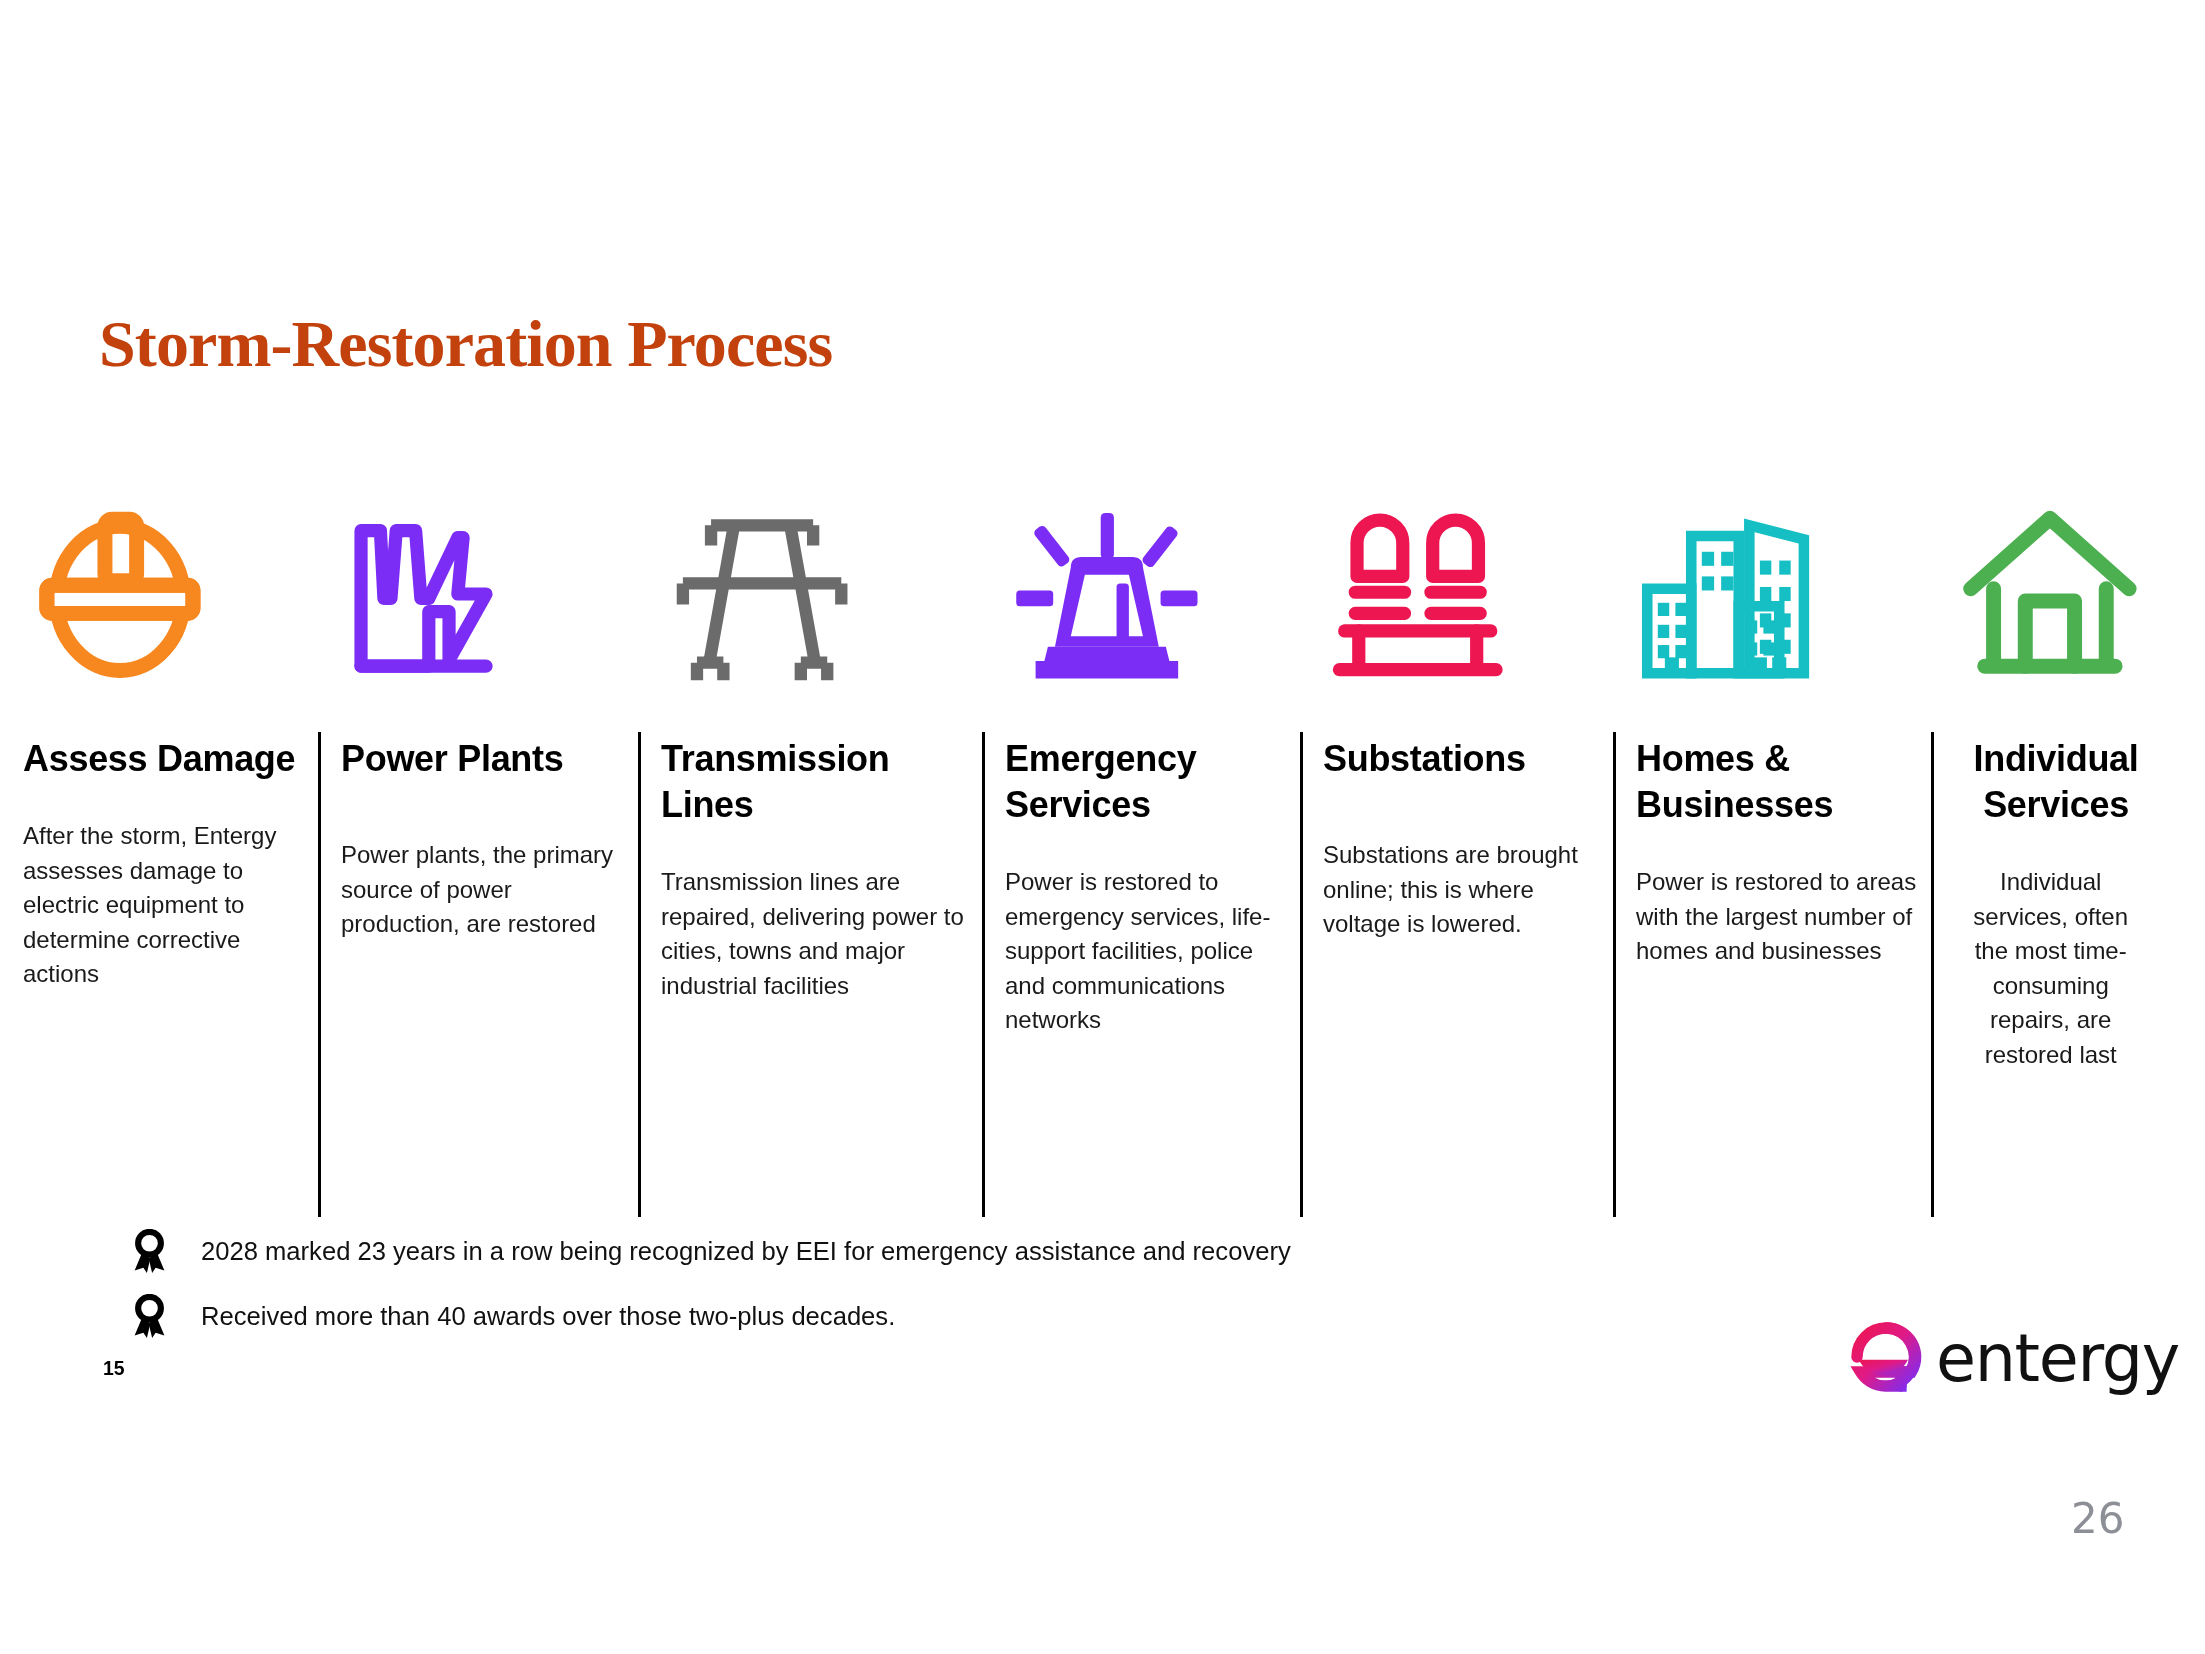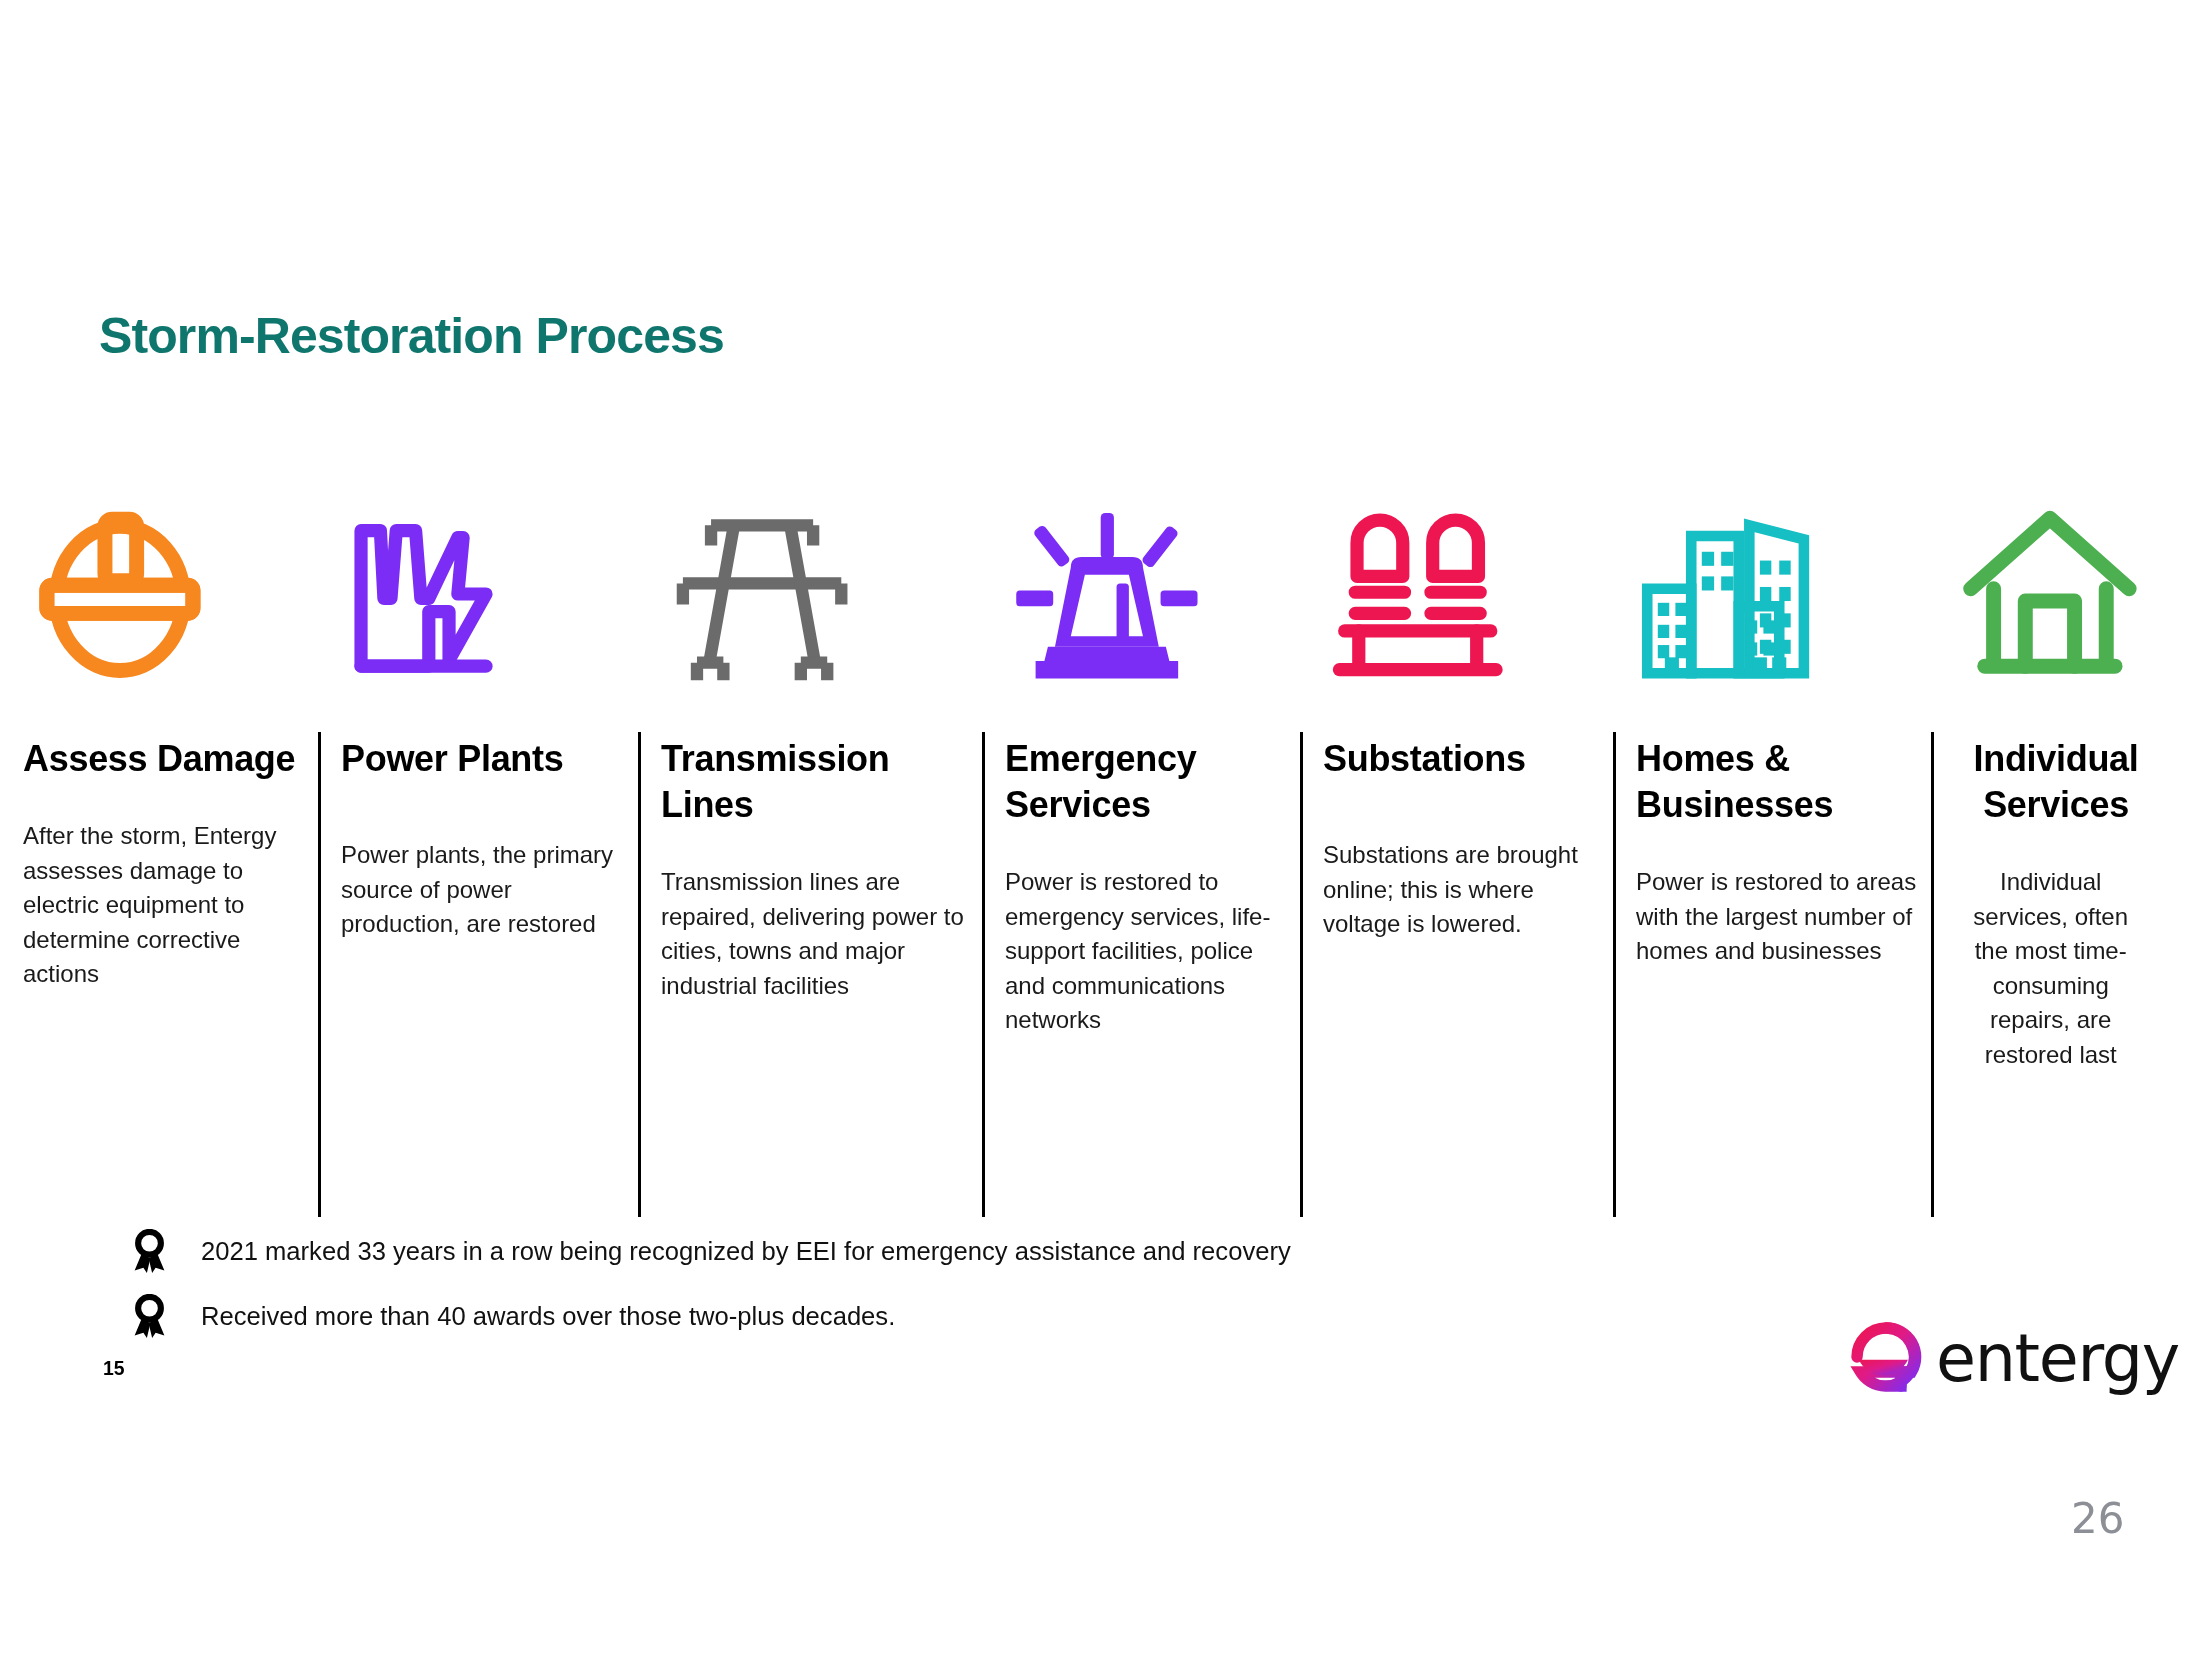--- a/index.html
+++ b/index.html
@@ -14,26 +14,27 @@
     overflow: hidden;
     font-family: "Liberation Sans", sans-serif;
     color: #000000;
   }
 
   
   #slide-title {
     position: absolute;
     left: 99px;
     top: 311px;
-    font-size: 50px;
+    font-size: 66px;
     font-weight: bold;
     letter-spacing: -0.9px;
     line-height: 1;
     white-space: nowrap;
-    color: #0f766e;
+    color: #c2410c;
+    font-family: Liberation Serif, serif;
   }
 
   
   #process-row {
     position: absolute;
     left: 23px;
     top: 483px;
     width: 2160px;
     height: 741px;
     display: flex;
@@ -300,21 +301,21 @@
 <div id="bullets">
 
   <div class="bullet-row">
     <span class="bullet-icon">
       <svg width="35" height="46" viewBox="0 0 40 52">
         <circle cx="20" cy="16" r="13" fill="none" stroke="#000000" stroke-width="7"></circle>
         <path d="M11 28 L3 47 L13 44 L17 50 L21 33 Z" fill="#000000"></path>
         <path d="M29 28 L37 47 L27 44 L23 50 L19 33 Z" fill="#000000"></path>
       </svg>
     </span>
-    <span class="bullet-text">2021 marked 33 years in a row being recognized by EEI for emergency assistance and recovery</span>
+    <span class="bullet-text">2028 marked 23 years in a row being recognized by EEI for emergency assistance and recovery</span>
   </div>
 
   <div class="bullet-row">
     <span class="bullet-icon">
       <svg width="35" height="46" viewBox="0 0 40 52">
         <circle cx="20" cy="16" r="13" fill="none" stroke="#000000" stroke-width="7"></circle>
         <path d="M11 28 L3 47 L13 44 L17 50 L21 33 Z" fill="#000000"></path>
         <path d="M29 28 L37 47 L27 44 L23 50 L19 33 Z" fill="#000000"></path>
       </svg>
     </span>

